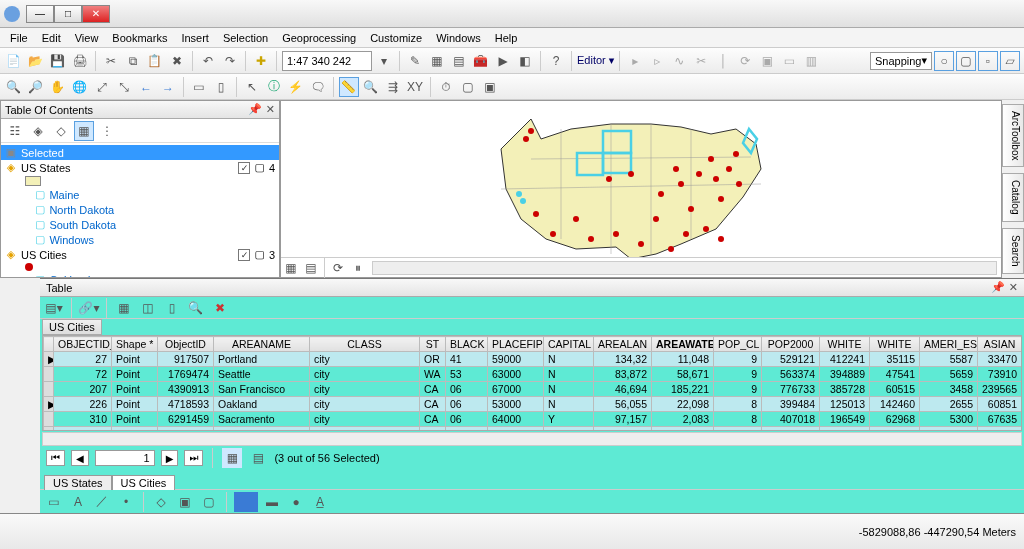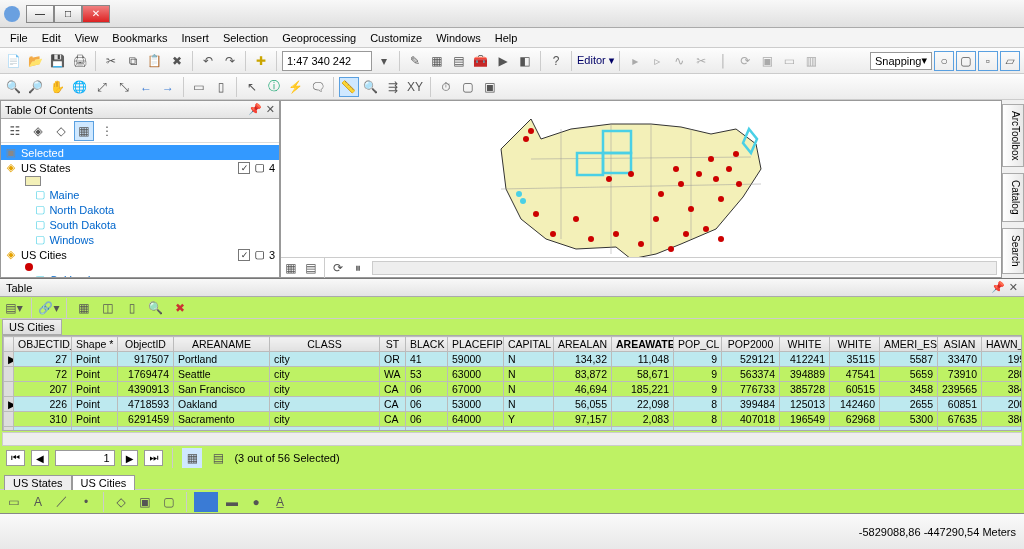--- a/index.html
+++ b/index.html
@@ -24,21 +24,21 @@
 .toc-row.selected { background: #3399ff; color:#fff; }
 .toc-row .sym { width:12px; text-align:center; color:#888;}
 .toc-row .link { color: #0066cc; }
 .chk { width:12px; height:12px; border:1px solid #777; background:#fff; font-size:9px; text-align:center; line-height:10px; color:#333;}
 .map-view { flex:1; border:1px solid #999; background:#fff; display:flex; flex-direction:column; }
 .map-canvas { flex:1; position:relative; overflow:hidden; }
 .map-img { position:absolute; left:50%; top:50%; transform:translate(-50%,-50%); }
 .map-toolbar { height:20px; border-top:1px solid #ccc; display:flex; align-items:center; }
 .right-tabs { width:22px; display:flex; flex-direction:column; gap:6px; padding-top:4px;}
 .right-tab { writing-mode: vertical-rl; border:1px solid #aaa; background:linear-gradient(90deg,#fff,#e8e8e8); padding:6px 2px; font-size:10px; }
-.table-panel { border-top:1px solid #777; background:#bef264; display:flex; flex-direction:column; }
+.table-panel { border-top:1px solid #777; background:#5eead4; display:flex; flex-direction:column;margin-left:40px; }
 .table-title { height:18px; background:linear-gradient(#f8f8f8,#e4e4e4); border-bottom:1px solid #aaa; padding:0 6px; display:flex; align-items:center; justify-content:space-between;}
 .table-tools { height:22px; border-bottom:1px solid #ccc; display:flex; align-items:center; gap:4px; padding:0 4px;}
 .sub-tab { background:linear-gradient(#f0f0f0,#ddd); border:1px solid #aaa; padding:1px 6px; }
 .grid-wrap { height:96px; overflow:hidden; border:1px solid #aaa; margin:0 2px;}
 table.grid { border-collapse:collapse; width:100%; table-layout:fixed;}
 table.grid th, table.grid td { border:1px solid #bbb; padding:1px 4px; font-size:10.5px; white-space:nowrap; overflow:hidden; text-overflow:clip; height:14px;}
 table.grid th { background:linear-gradient(#f2f2f2,#e0e0e0); font-weight:normal; text-align:center;}
 table.grid td.num { text-align:right; }
 tr.sel td { background:#bde9ef; }
 .nav-row { height:22px; display:flex; align-items:center; gap:6px; padding:0 6px;}

